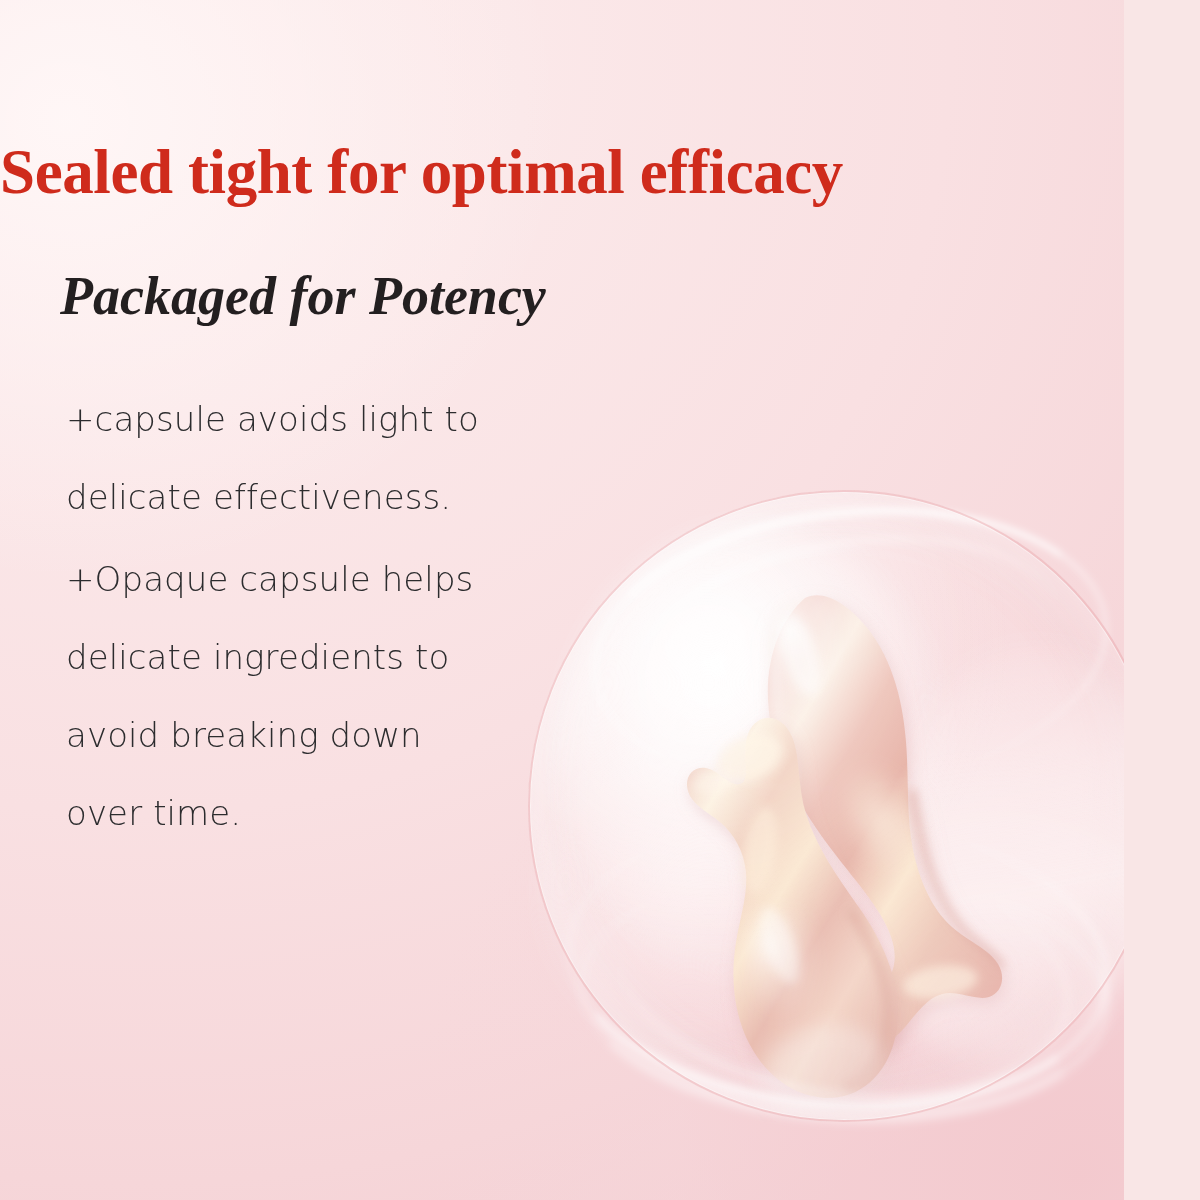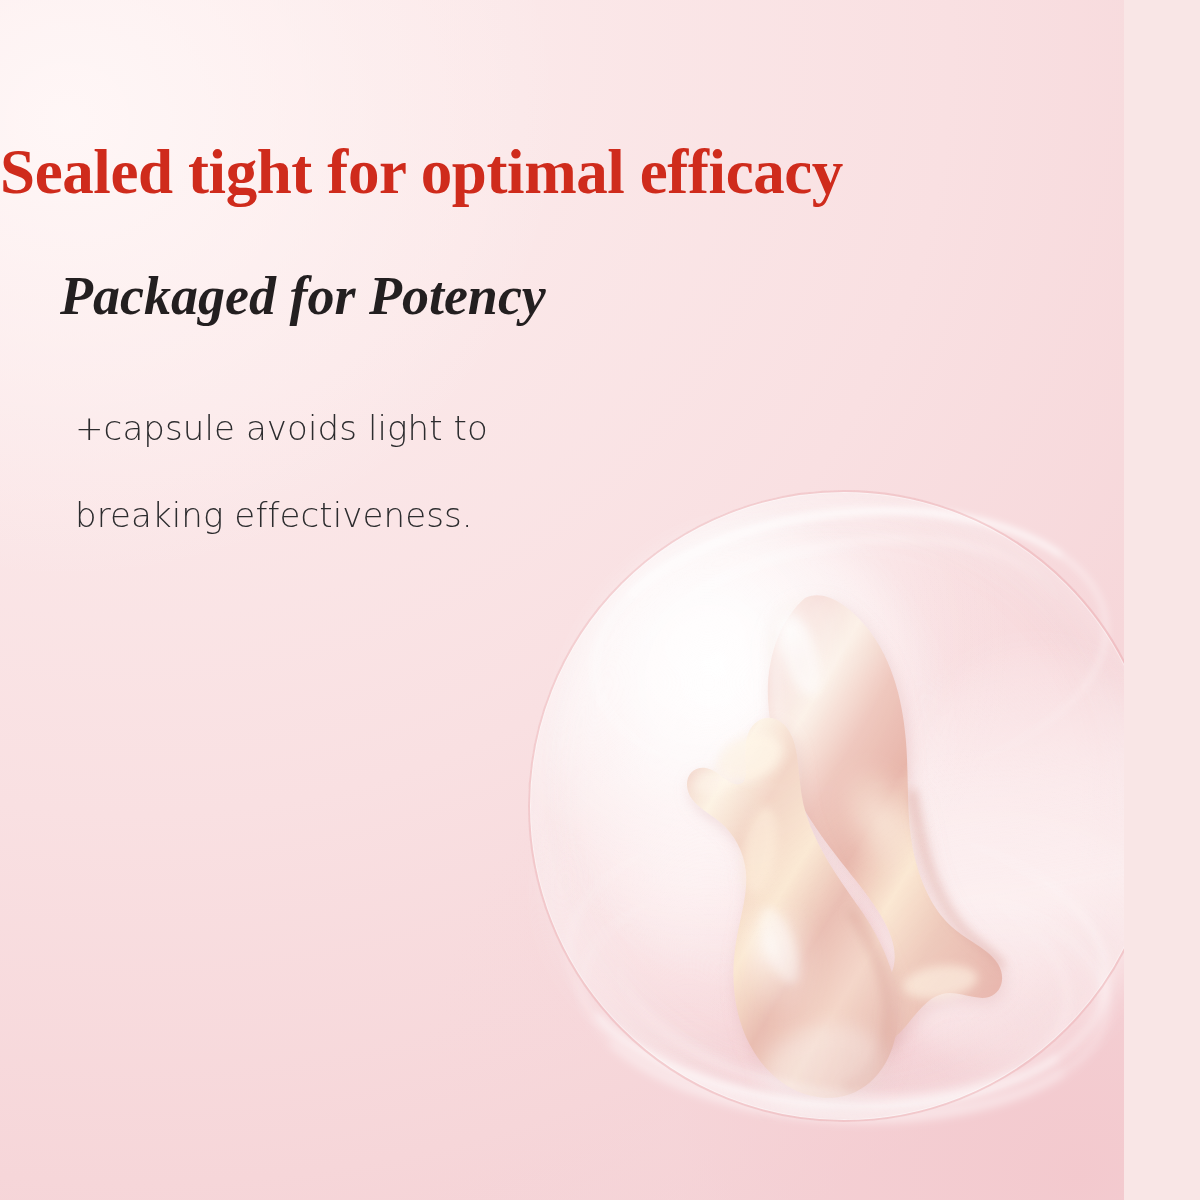--- a/index.html
+++ b/index.html
@@ -74,21 +74,21 @@
     width:540px;
     font-family:"DejaVu Sans", sans-serif;
     font-weight:300;
     font-size:34px;
     line-height:70px;
     color:#2c2c2e;
     letter-spacing:0.1px;
   }
   .body-block.b1 { top:376px; }
   .body-block.b2 { top:536px; }
-  .body-block p { margin:17px; }
+  .body-block p { margin:8px; }
 
   
   .bubble-wrap {
     position:absolute;
     left:528px;
     top:490px;
     width:632px;
     height:632px;
   }
 
@@ -371,17 +371,23 @@
     <div class="bubble-rim"></div>
     <div class="bubble-rim-red"></div>
   </div>
 
   <h1 class="headline">Sealed tight for optimal efficacy</h1>
 
   <h2 class="subhead">Packaged for Potency</h2>
 
   <div class="body-block b1">
     <p>+capsule avoids light to</p>
-    <p>breaking effectiveness.</p>
+    <p>delicate effectiveness.</p>
   </div>
 
+  <div class="body-block b2">
+    <p>+Opaque capsule helps</p>
+    <p>delicate ingredients to</p>
+    <p>avoid breaking down</p>
+    <p>over time.</p>
+  </div>
 
 </div>
 
 </body></html>

